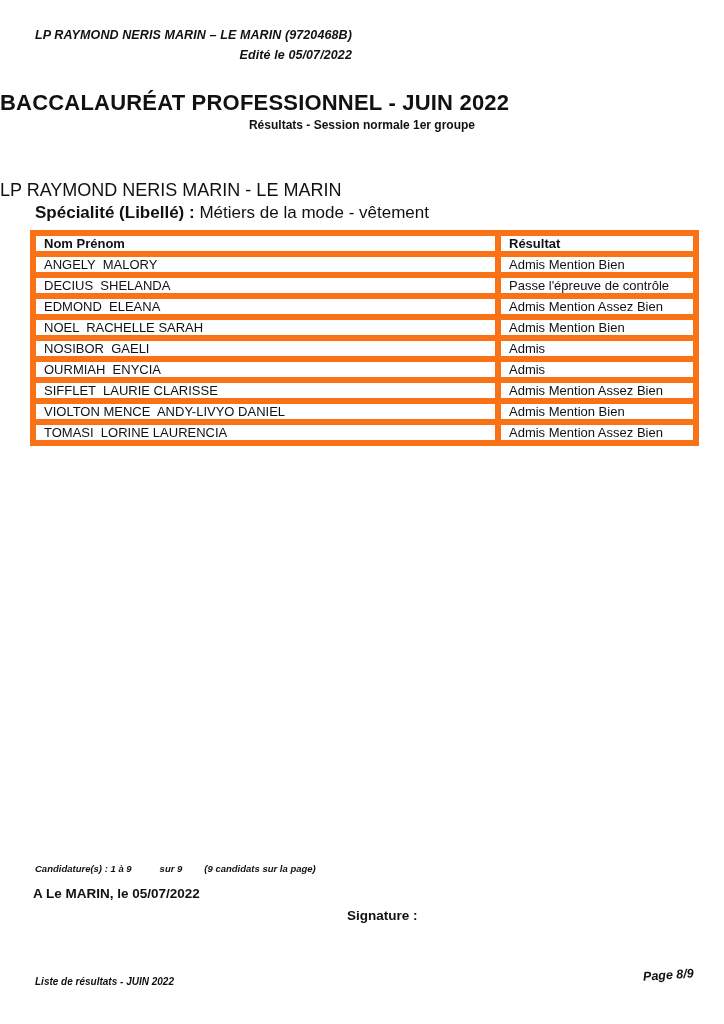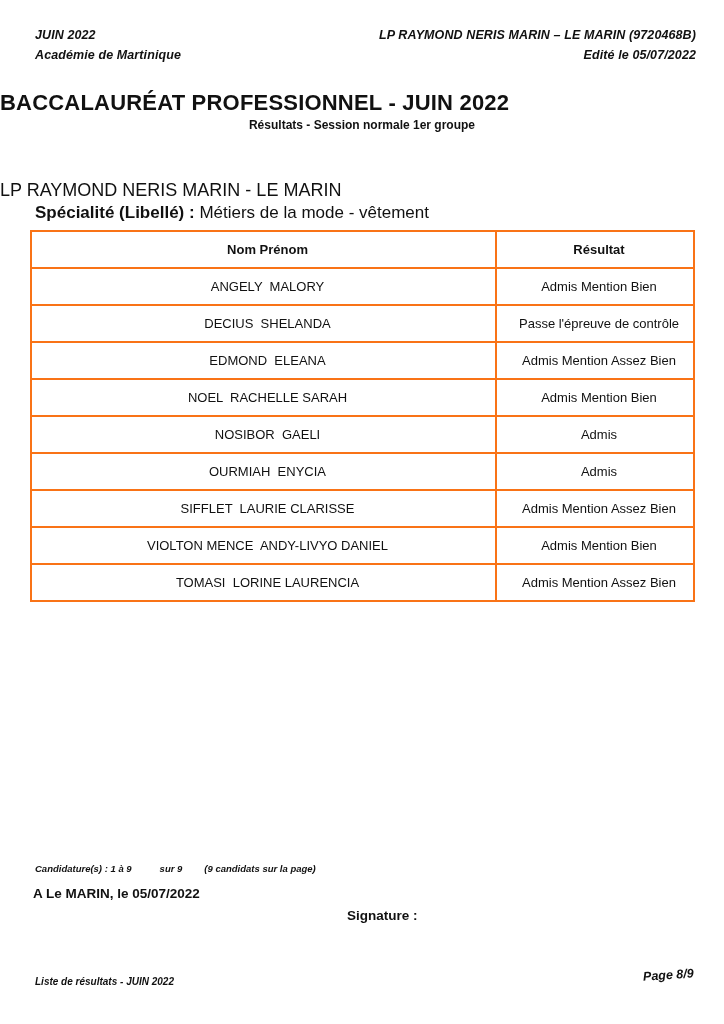--- a/index.html
+++ b/index.html
@@ -58,25 +58,25 @@
   .specialty-line .lbl { font-weight: bold; }
   
   .results-table {
     position: absolute;
     top: 230px; left: 30px;
     width: 663px;
     border-collapse: collapse;
     table-layout: fixed;
   }
   .results-table th, .results-table td {
-    border: 2px solid #f97316;
-    height: 37px;
+    border: 6px solid #f97316;
+    height: 20px;
     padding: 0 0 0 8px;
     font-size: 13px;
-    text-align: center;
+    text-align: left;
     vertical-align: middle;
     white-space: pre-wrap;
     overflow: hidden;
   }
   .results-table th { font-weight: bold; }
   .col-name { width: 465px; }
   .col-result { width: 198px; }
   
   .candidates-line {
     position: absolute;
@@ -116,24 +116,20 @@
     font-style: italic;
     transform: rotate(-4deg);
   }
 </style>
 </head>
 <body>
 
 <div class="page">
 
   <div class="top-header">
-    <div class="col left">
-      <span class="hdr-line">JUIN 2022</span>
-      <span class="hdr-line">Académie de Martinique</span>
-    </div>
     <div class="col right">
       <span class="hdr-line">LP RAYMOND NERIS MARIN – LE MARIN  (9720468B)</span>
       <span class="hdr-line">Edité le 05/07/2022</span>
     </div>
   </div>
 
   <div class="doc-title">BACCALAURÉAT PROFESSIONNEL - JUIN 2022</div>
   <div class="doc-subtitle">Résultats - Session normale 1er groupe</div>
 
   <div class="school-name">LP RAYMOND NERIS MARIN - LE MARIN</div>

